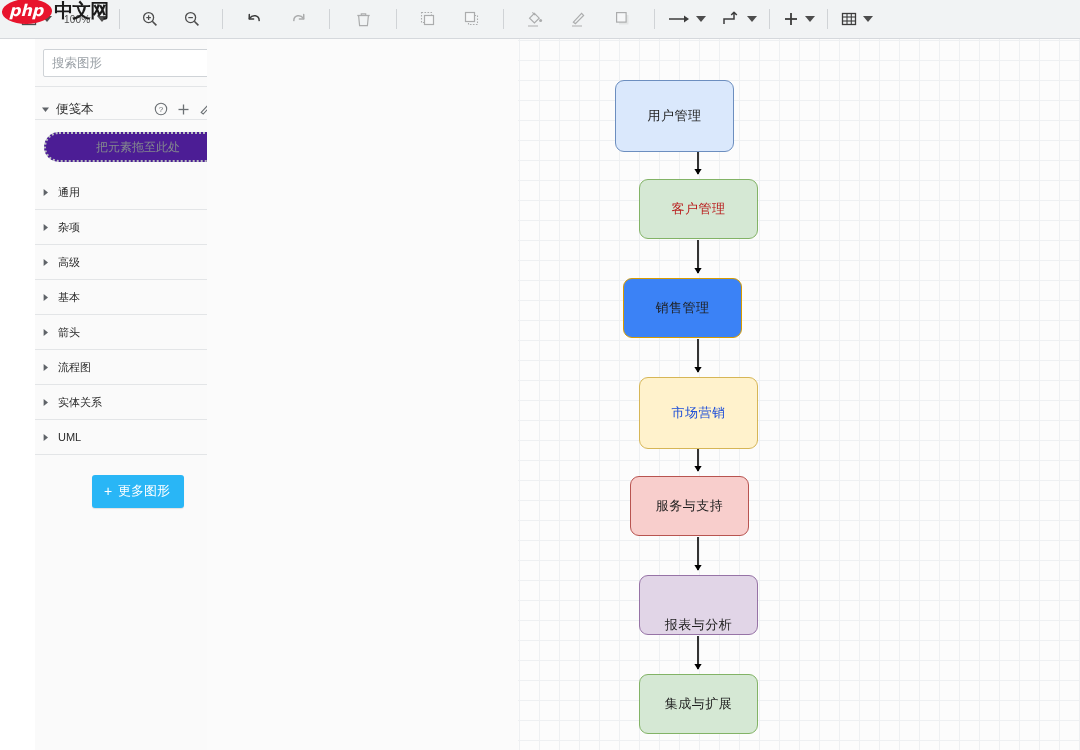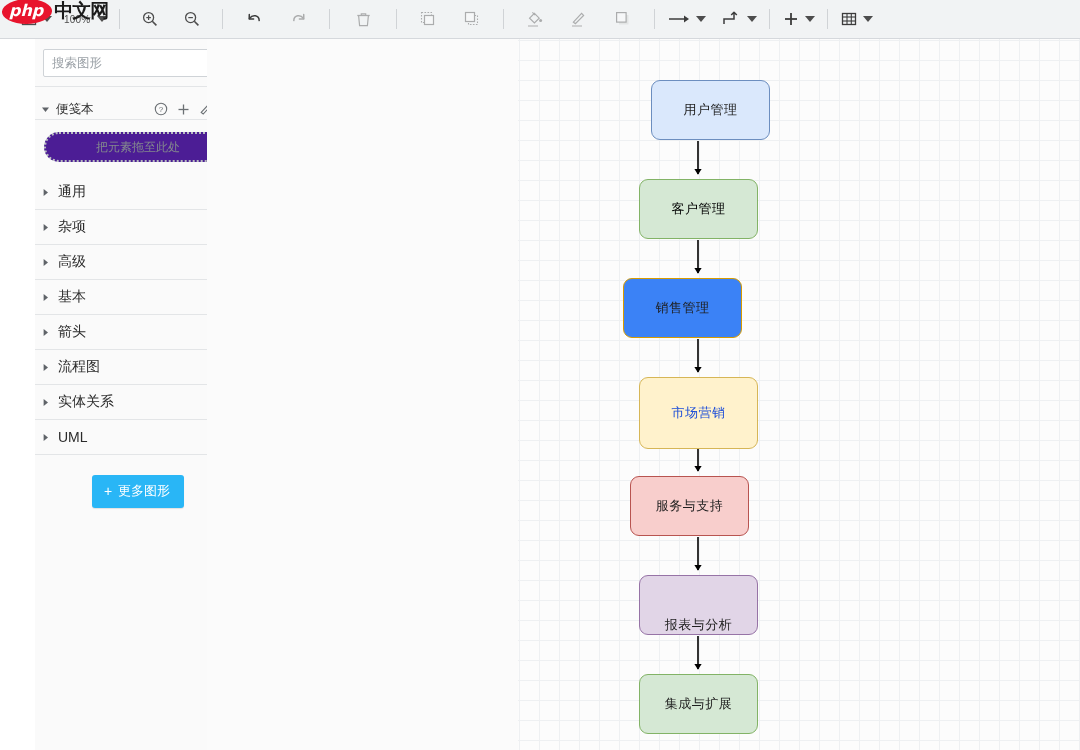--- a/index.html
+++ b/index.html
@@ -122,21 +122,21 @@
     border-radius: 16px;
     display: flex; align-items: center; justify-content: center;
     font-size: 12px; color: #84898e;
     background: #4c1d95;
   }
 
   .cat-row {
     height: 35px; display: flex; align-items: center;
     padding-left: 6px;
     border-bottom: 1px solid #e3e5e7;
-    font-size: 14px; color: #2b2b2b;
+    font-size: 11px; color: #2b2b2b;
     cursor: pointer; background: #fafafa;
   }
   .cat-row .twisty { margin-right: 8px; line-height: 0; color: #5f6368; }
 
   .more-wrap { display: flex; justify-content: center; padding-top: 20px; }
   .more-btn {
     background: #29b6f6; color: #ffffff;
     border: none; border-radius: 3px;
     font-family: "Liberation Sans", "DejaVu Sans", sans-serif;
     font-size: 13px;
@@ -474,24 +474,24 @@
         <line x1="491" y1="102" x2="491" y2="135"></line>
         <line x1="491" y1="201" x2="491" y2="234"></line>
         <line x1="491" y1="300" x2="491" y2="333"></line>
         <line x1="491" y1="399" x2="491" y2="432"></line>
         <line x1="491" y1="498" x2="491" y2="531"></line>
         <line x1="491" y1="597" x2="491" y2="630"></line>
       </g>
     </svg>
 
     <div>
-      <div class="node" style="left:444px; top:41px; width:119px; height:60px; background:#dae8fc; border-color:#6c8ebf; color:#1f1f1f;">
+      <div class="node" style="left:408px; top:41px; width:119px; height:72px; background:#dae8fc; border-color:#6c8ebf; color:#1f1f1f;">
         <span class="node-label">用户管理</span>
       </div>
-      <div class="node" style="left:432px; top:140px; width:119px; height:60px; background:#d5e8d4; border-color:#82b366; color:#000000;">
+      <div class="node" style="left:432px; top:140px; width:119px; height:60px; background:#d5e8d4; border-color:#82b366; color:#b91c1c;">
         <span class="node-label">客户管理</span>
       </div>
       <div class="node" style="left:416px; top:239px; width:119px; height:60px; background:#3b82f6; border-color:#d79b00; color:#1f1f1f;">
         <span class="node-label">销售管理</span>
       </div>
       <div class="node" style="left:432px; top:338px; width:119px; height:72px; background:#fff2cc; border-color:#d6b656; color:#1d4ed8;">
         <span class="node-label">市场营销</span>
       </div>
       <div class="node" style="left:423px; top:437px; width:119px; height:60px; background:#f8cecc; border-color:#b85450; color:#1f1f1f;">
         <span class="node-label">服务与支持</span>

